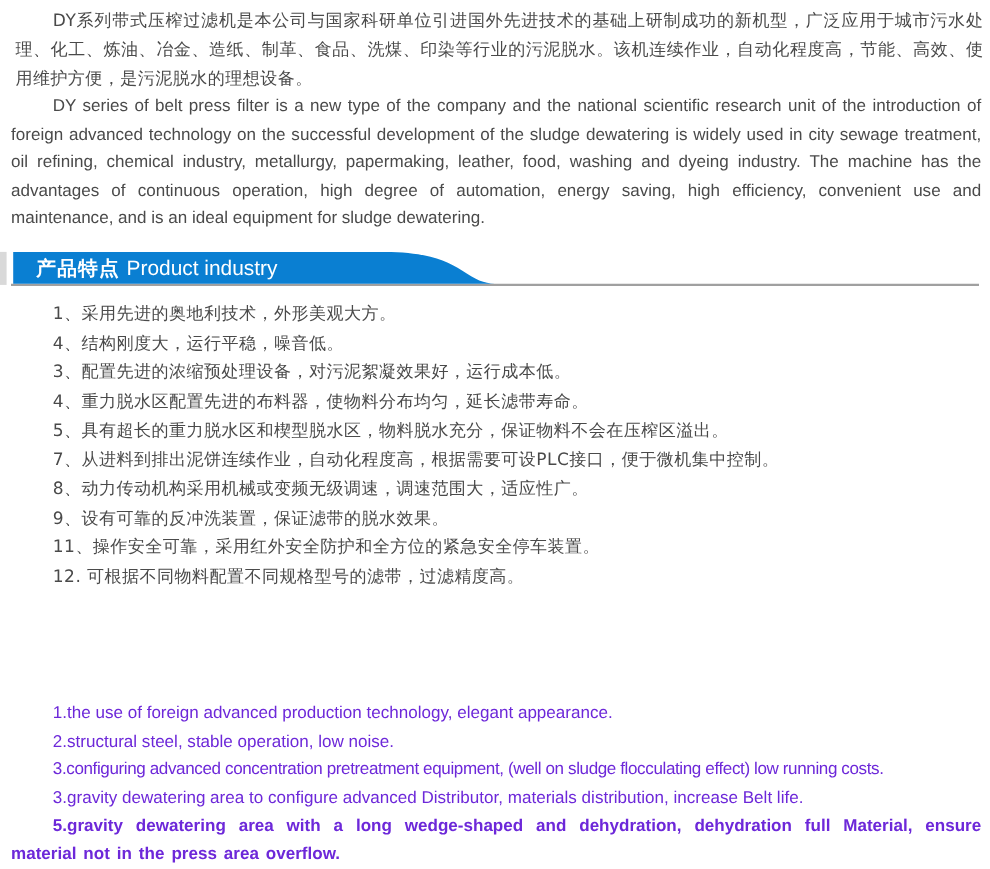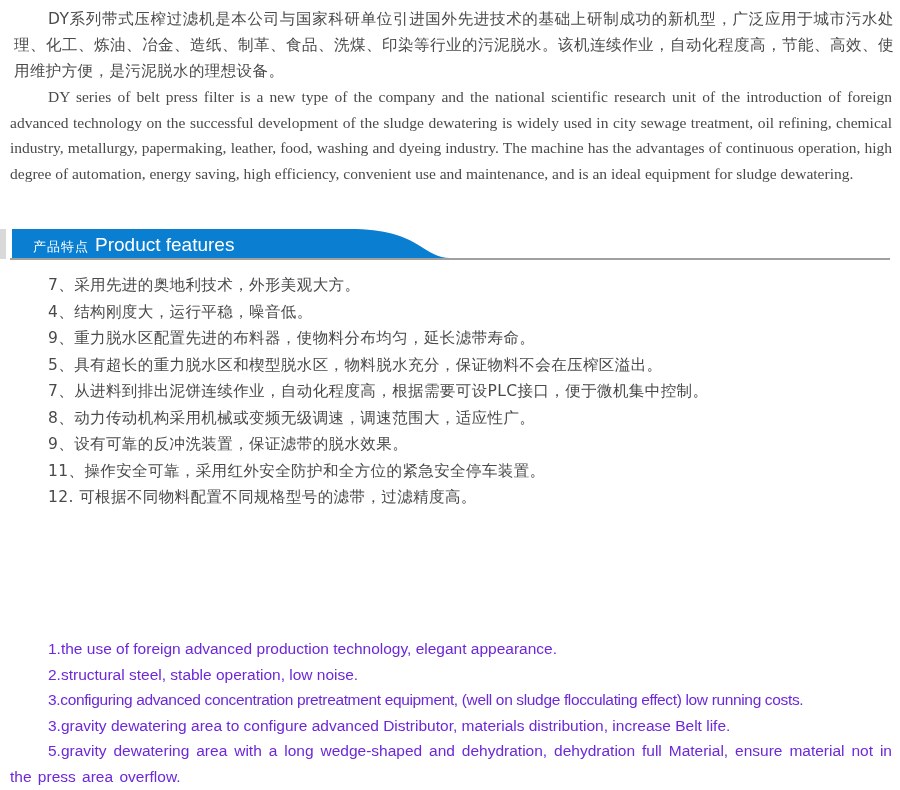--- a/index.html
+++ b/index.html
@@ -25,21 +25,21 @@
       letter-spacing: 0.4px;
       text-align: justify;
       margin: 4px;
     }
     .intro-cn .indent { display: inline-block; width: 34px; }
     .intro-en {
       position: absolute;
       left: 10px;
       top: 84px;
       width: 882px;
-      font-family: Liberation Serif, serif;
+      font-family: Liberation Sans, sans-serif;
       font-size: 15.5px;
       line-height: 25.5px;
       text-align: justify;
       margin: 0;
       color: #4a4a4a;
     }
     .intro-en .indent { display: inline-block; width: 38px; }
 
     .section-header {
       position: absolute;
@@ -65,22 +65,22 @@
       position: absolute;
       left: 33px;
       top: 5px;
       height: 28px;
       line-height: 28px;
       color: #ffffff;
       white-space: nowrap;
     }
     .header-title .cn {
       font-family: "DejaVu Sans", sans-serif;
-      font-weight: normal;
-      font-size: 13px;
+      font-weight: bold;
+      font-size: 18px;
       letter-spacing: 1px;
     }
     .header-title .en {
       font-family: "Liberation Sans", sans-serif;
       font-size: 19px;
       margin-left: 6px;
     }
 
     .features-cn {
       position: absolute;
@@ -107,44 +107,45 @@
       padding: 0;
       list-style: none;
       font-family: "Liberation Sans", sans-serif;
       font-size: 15.5px;
       line-height: 25.5px;
       color: #6d28d9;
     }
     .features-en li { margin: 0; padding: 0; text-align: justify; }
     .features-en li .indent { display: inline-block; width: 38px; }
     .features-en li.condensed { letter-spacing: -0.35px; }
-    .features-en li.wide { word-spacing: 2px; }
+    .features-en li.wide { word-spacing: 2px; font-weight: bold; }
   </style>
 </head>
 <body>
 
 <p class="intro-cn"><span class="indent"></span><span>DY系列带式压榨过滤机是本公司与国家科研单位引进国外先进技术的基础上研制成功的新机型，广泛应用于城市污水处理、化工、炼油、冶金、造纸、制革、食品、洗煤、印染等行业的污泥脱水。该机连续作业，自动化程度高，节能、高效、使用维护方便，是污泥脱水的理想设备。</span></p>
 
 <p class="intro-en"><span class="indent"></span><span>DY series of belt press filter is a new type of the company and the national scientific research unit of the introduction of foreign advanced technology on the successful development of the sludge dewatering is widely used in city sewage treatment, oil refining, chemical industry, metallurgy, papermaking, leather, food, washing and dyeing industry. The machine has the advantages of continuous operation, high degree of automation, energy saving, high efficiency, convenient use and maintenance, and is an ideal equipment for sludge dewatering.</span></p>
 
 <div class="section-header">
   <div class="header-gray-tab"></div>
   <svg class="header-banner-svg" width="900" height="36" viewBox="0 0 900 36">
     <line x1="10" y1="33" x2="890" y2="33" stroke="#a0a0a0" stroke-width="2"></line>
     <path d="M12 3 L350 3 C 385 3, 405 10, 420 20 C 432 28, 440 32, 450 32 L12 32 Z" fill="#0a7fd2"></path>
   </svg>
   <div class="header-title">
-    <span class="cn">产品特点</span><span class="en">Product features</span>
+    <span class="cn">产品特点</span><span class="en">Product industry</span>
   </div>
 </div>
 
 <ul class="features-cn">
-  <li><span class="indent"></span><span>7、采用先进的奥地利技术，外形美观大方。</span></li>
+  <li><span class="indent"></span><span>1、采用先进的奥地利技术，外形美观大方。</span></li>
   <li><span class="indent"></span><span>4、结构刚度大，运行平稳，噪音低。</span></li>
-  <li><span class="indent"></span><span>9、重力脱水区配置先进的布料器，使物料分布均匀，延长滤带寿命。</span></li>
+  <li><span class="indent"></span><span>3、配置先进的浓缩预处理设备，对污泥絮凝效果好，运行成本低。</span></li>
+  <li><span class="indent"></span><span>4、重力脱水区配置先进的布料器，使物料分布均匀，延长滤带寿命。</span></li>
   <li><span class="indent"></span><span>5、具有超长的重力脱水区和楔型脱水区，物料脱水充分，保证物料不会在压榨区溢出。</span></li>
   <li><span class="indent"></span><span>7、从进料到排出泥饼连续作业，自动化程度高，根据需要可设PLC接口，便于微机集中控制。</span></li>
   <li><span class="indent"></span><span>8、动力传动机构采用机械或变频无级调速，调速范围大，适应性广。</span></li>
   <li><span class="indent"></span><span>9、设有可靠的反冲洗装置，保证滤带的脱水效果。</span></li>
   <li><span class="indent"></span><span>11、操作安全可靠，采用红外安全防护和全方位的紧急安全停车装置。</span></li>
   <li><span class="indent"></span><span>12. 可根据不同物料配置不同规格型号的滤带，过滤精度高。</span></li>
 </ul>
 
 <ul class="features-en">
   <li><span class="indent"></span><span>1.the use of foreign advanced production technology, elegant appearance.</span></li>

